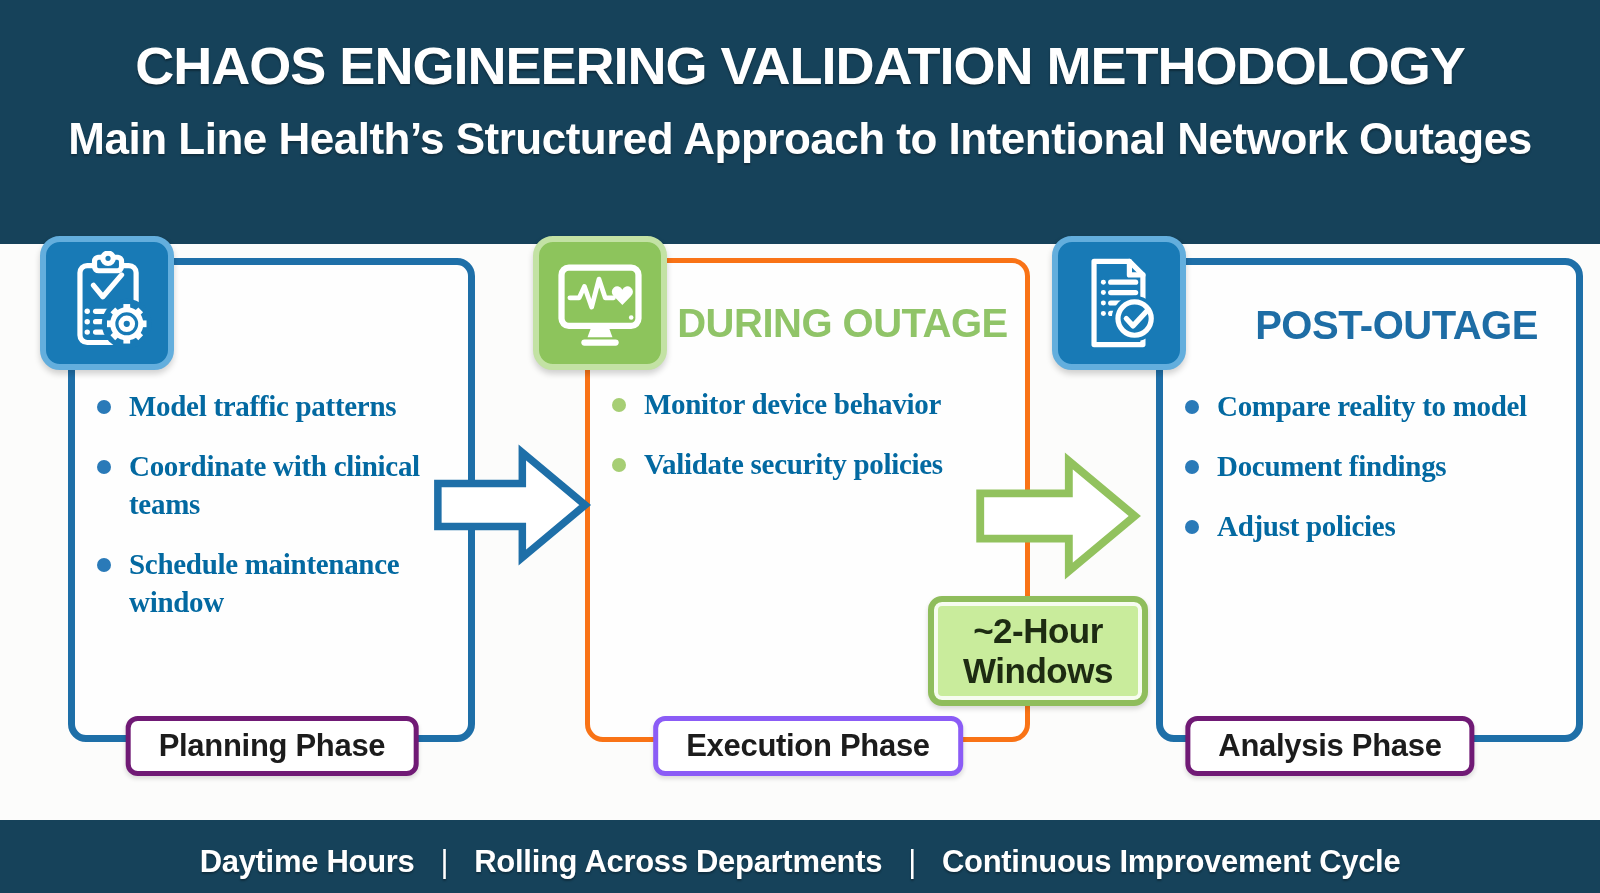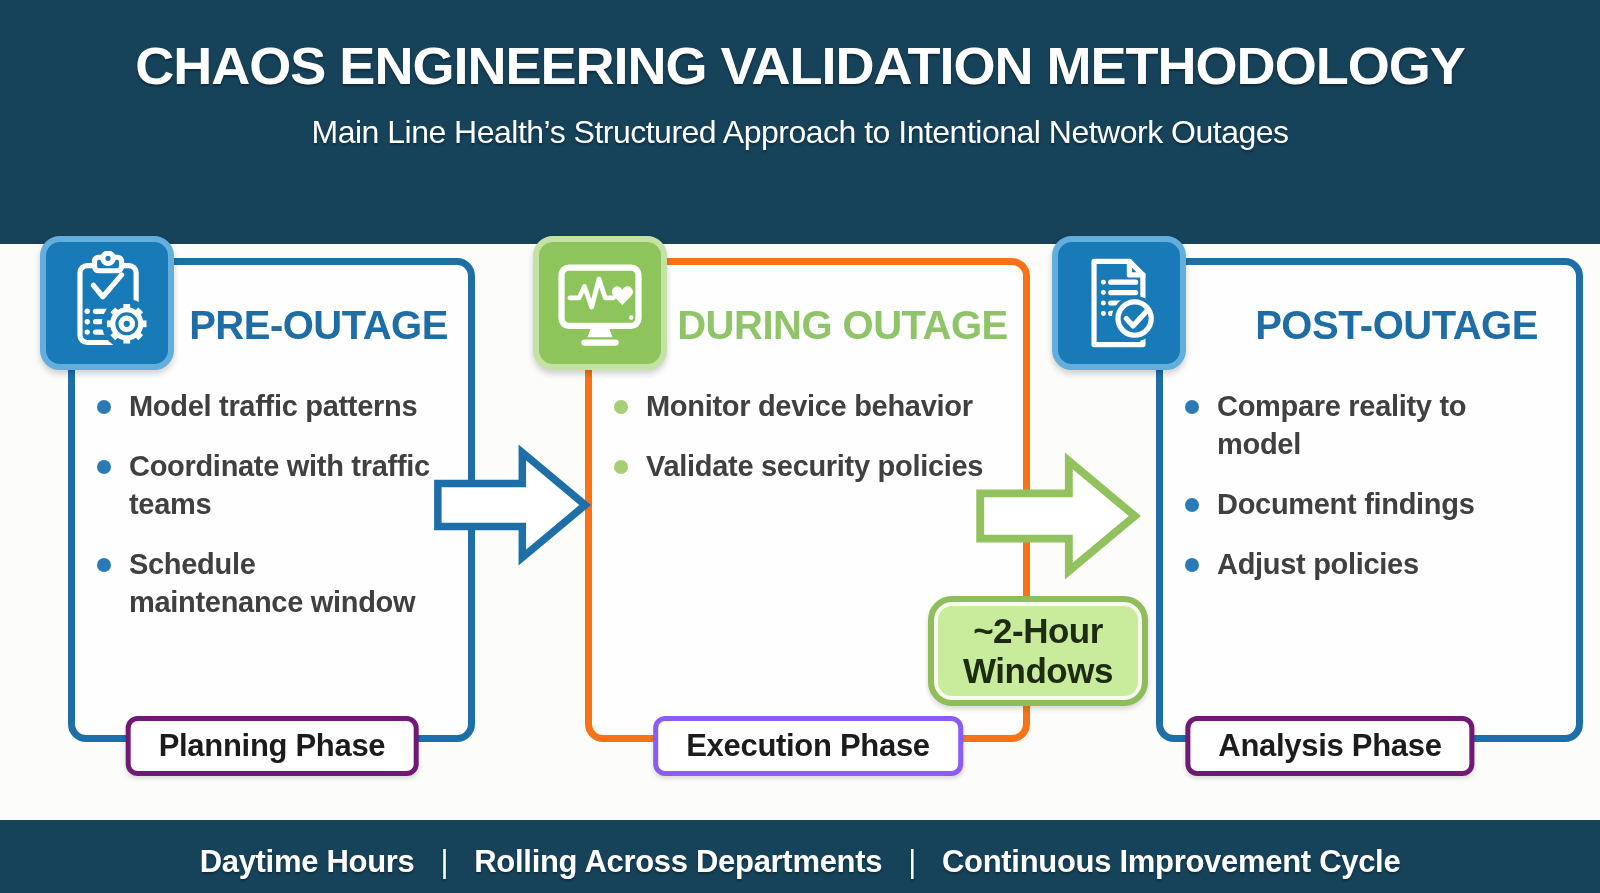--- a/index.html
+++ b/index.html
@@ -13,67 +13,67 @@
   
   .band{position:absolute;left:0;width:1600px;background:#16425a;color:#fff;}
   .band.header{top:0;height:244px;text-align:center;}
   .band.footer{top:820px;height:83px;display:flex;align-items:center;justify-content:center;}
   .hdr-title{
     margin-top:36px;font-size:52px;font-weight:800;letter-spacing:-1px;
     transform:scaleX(1.04);text-shadow:0 2px 2px rgba(0,0,0,.35);
     white-space:nowrap;
   }
   .hdr-sub{
-    margin-top:18px;font-size:32px;font-weight:400;letter-spacing:-0.5px;
+    margin-top:18px;font-size:44px;font-weight:700;letter-spacing:-0.5px;
     text-shadow:0 2px 2px rgba(0,0,0,.3);white-space:nowrap;
   }
   .ftr-line{font-size:31px;font-weight:700;letter-spacing:-0.3px;text-shadow:0 2px 2px rgba(0,0,0,.3);}
   .ftr-sep{margin:0 26px;font-weight:400;}
 
   
   .phase-box{position:absolute;top:258px;height:484px;background:#fefefe;border-radius:18px;z-index:1;}
   .phase-box.blue{border:7px solid #1e6fa8;}
-  .phase-box.green{border:7px solid #f97316;padding-left:28px;}
+  .phase-box.green{border:5px solid #f97316;padding-left:28px;}
   #box-pre{left:68px;width:407px;}
   #box-during{left:585px;width:445px;}
   #box-post{left:1156px;width:427px;}
 
   .box-title{position:absolute;top:38px;font-size:40px;font-weight:800;letter-spacing:-0.5px;text-align:center;}
   .box-title.blue{color:#1e6da5;}
   .box-title.green{color:#90c468;}
   #box-pre .box-title{left:100px;right:6px;}
   #box-during .box-title{left:76px;right:6px;}
   #box-post .box-title{left:64px;right:10px;}
 
   .bullets{position:absolute;top:122px;left:22px;right:36px;display:flex;flex-direction:column;gap:22px;list-style:none;margin:0;padding:0;}
   .bullets li{display:flex;align-items:flex-start;}
   .dot{flex:0 0 14px;width:14px;height:14px;border-radius:50%;margin:13px 18px 0 0;}
   .dot.blue{background:#2a7ab8;}
   .dot.green{background:#a6ce74;}
-  .bullet-text{font-size:29px;line-height:38px;font-weight:700;color:#404040;letter-spacing:-0.3px;}
+  .bullet-text{font-size:29px;line-height:38px;font-weight:700;color:#0369a1;letter-spacing:-0.3px;font-family:Liberation Serif, serif;}
 
   
   .phase-icon{position:absolute;width:134px;height:134px;border-radius:20px;z-index:3;
     display:flex;align-items:center;justify-content:center;box-shadow:0 4px 6px rgba(0,0,0,.18);}
   .phase-icon.blue{background:#187ab6;border:6px solid #63aedd;}
   .phase-icon.green{background:#8dc45c;border:6px solid #c3e2a4;}
   #icon-pre{left:40px;top:236px;}
   #icon-during{left:533px;top:236px;}
   #icon-post{left:1052px;top:236px;}
   .phase-icon svg{width:104px;height:104px;}
 
   
   .flow-arrow{position:absolute;z-index:4;}
   #arrow-1{left:428px;top:444px;width:168px;height:122px;}
   #arrow-2{left:972px;top:452px;width:172px;height:128px;}
 
   
   .window-badge{
     position:absolute;left:928px;top:596px;width:220px;height:110px;z-index:5;
-    background:#c9ec9c;border:6px solid #8fbd5c;border-radius:24px;
+    background:#c9ec9c;border:6px solid #8fbd5c;border-radius:14px;
     box-shadow:inset 0 0 0 4px rgba(255,255,255,.85), 0 3px 5px rgba(0,0,0,.15);
     display:flex;flex-direction:column;align-items:center;justify-content:center;
   }
   .window-badge .line{font-size:35px;font-weight:800;line-height:40px;color:#1d2b12;letter-spacing:-0.5px;}
 
   
   .phase-label{
     position:absolute;top:716px;transform:translateX(-50%);z-index:3;
     background:#fff;border-radius:12px;padding:7px 28px;white-space:nowrap;
     font-size:31px;font-weight:800;color:#1c1c1c;letter-spacing:-0.3px;
@@ -89,29 +89,28 @@
 <body>
 
 <div class="canvas">
 
   <div class="band header">
     <div class="hdr-title">CHAOS ENGINEERING VALIDATION METHODOLOGY</div>
     <div class="hdr-sub">Main Line Health’s Structured Approach to Intentional Network Outages</div>
   </div>
 
   <div class="phase-box blue" id="box-pre">
-    <div class="box-title blue">PRE-OUTAGE</div>
     <ul class="bullets">
       <li>
         <span class="dot blue"></span>
         <span class="bullet-text">Model traffic patterns</span>
       </li>
       <li>
         <span class="dot blue"></span>
-        <span class="bullet-text">Coordinate with traffic teams</span>
+        <span class="bullet-text">Coordinate with clinical teams</span>
       </li>
       <li>
         <span class="dot blue"></span>
         <span class="bullet-text">Schedule maintenance window</span>
       </li>
     </ul>
   </div>
 
   <div class="phase-box green" id="box-during">
     <div class="box-title green">DURING OUTAGE</div>

